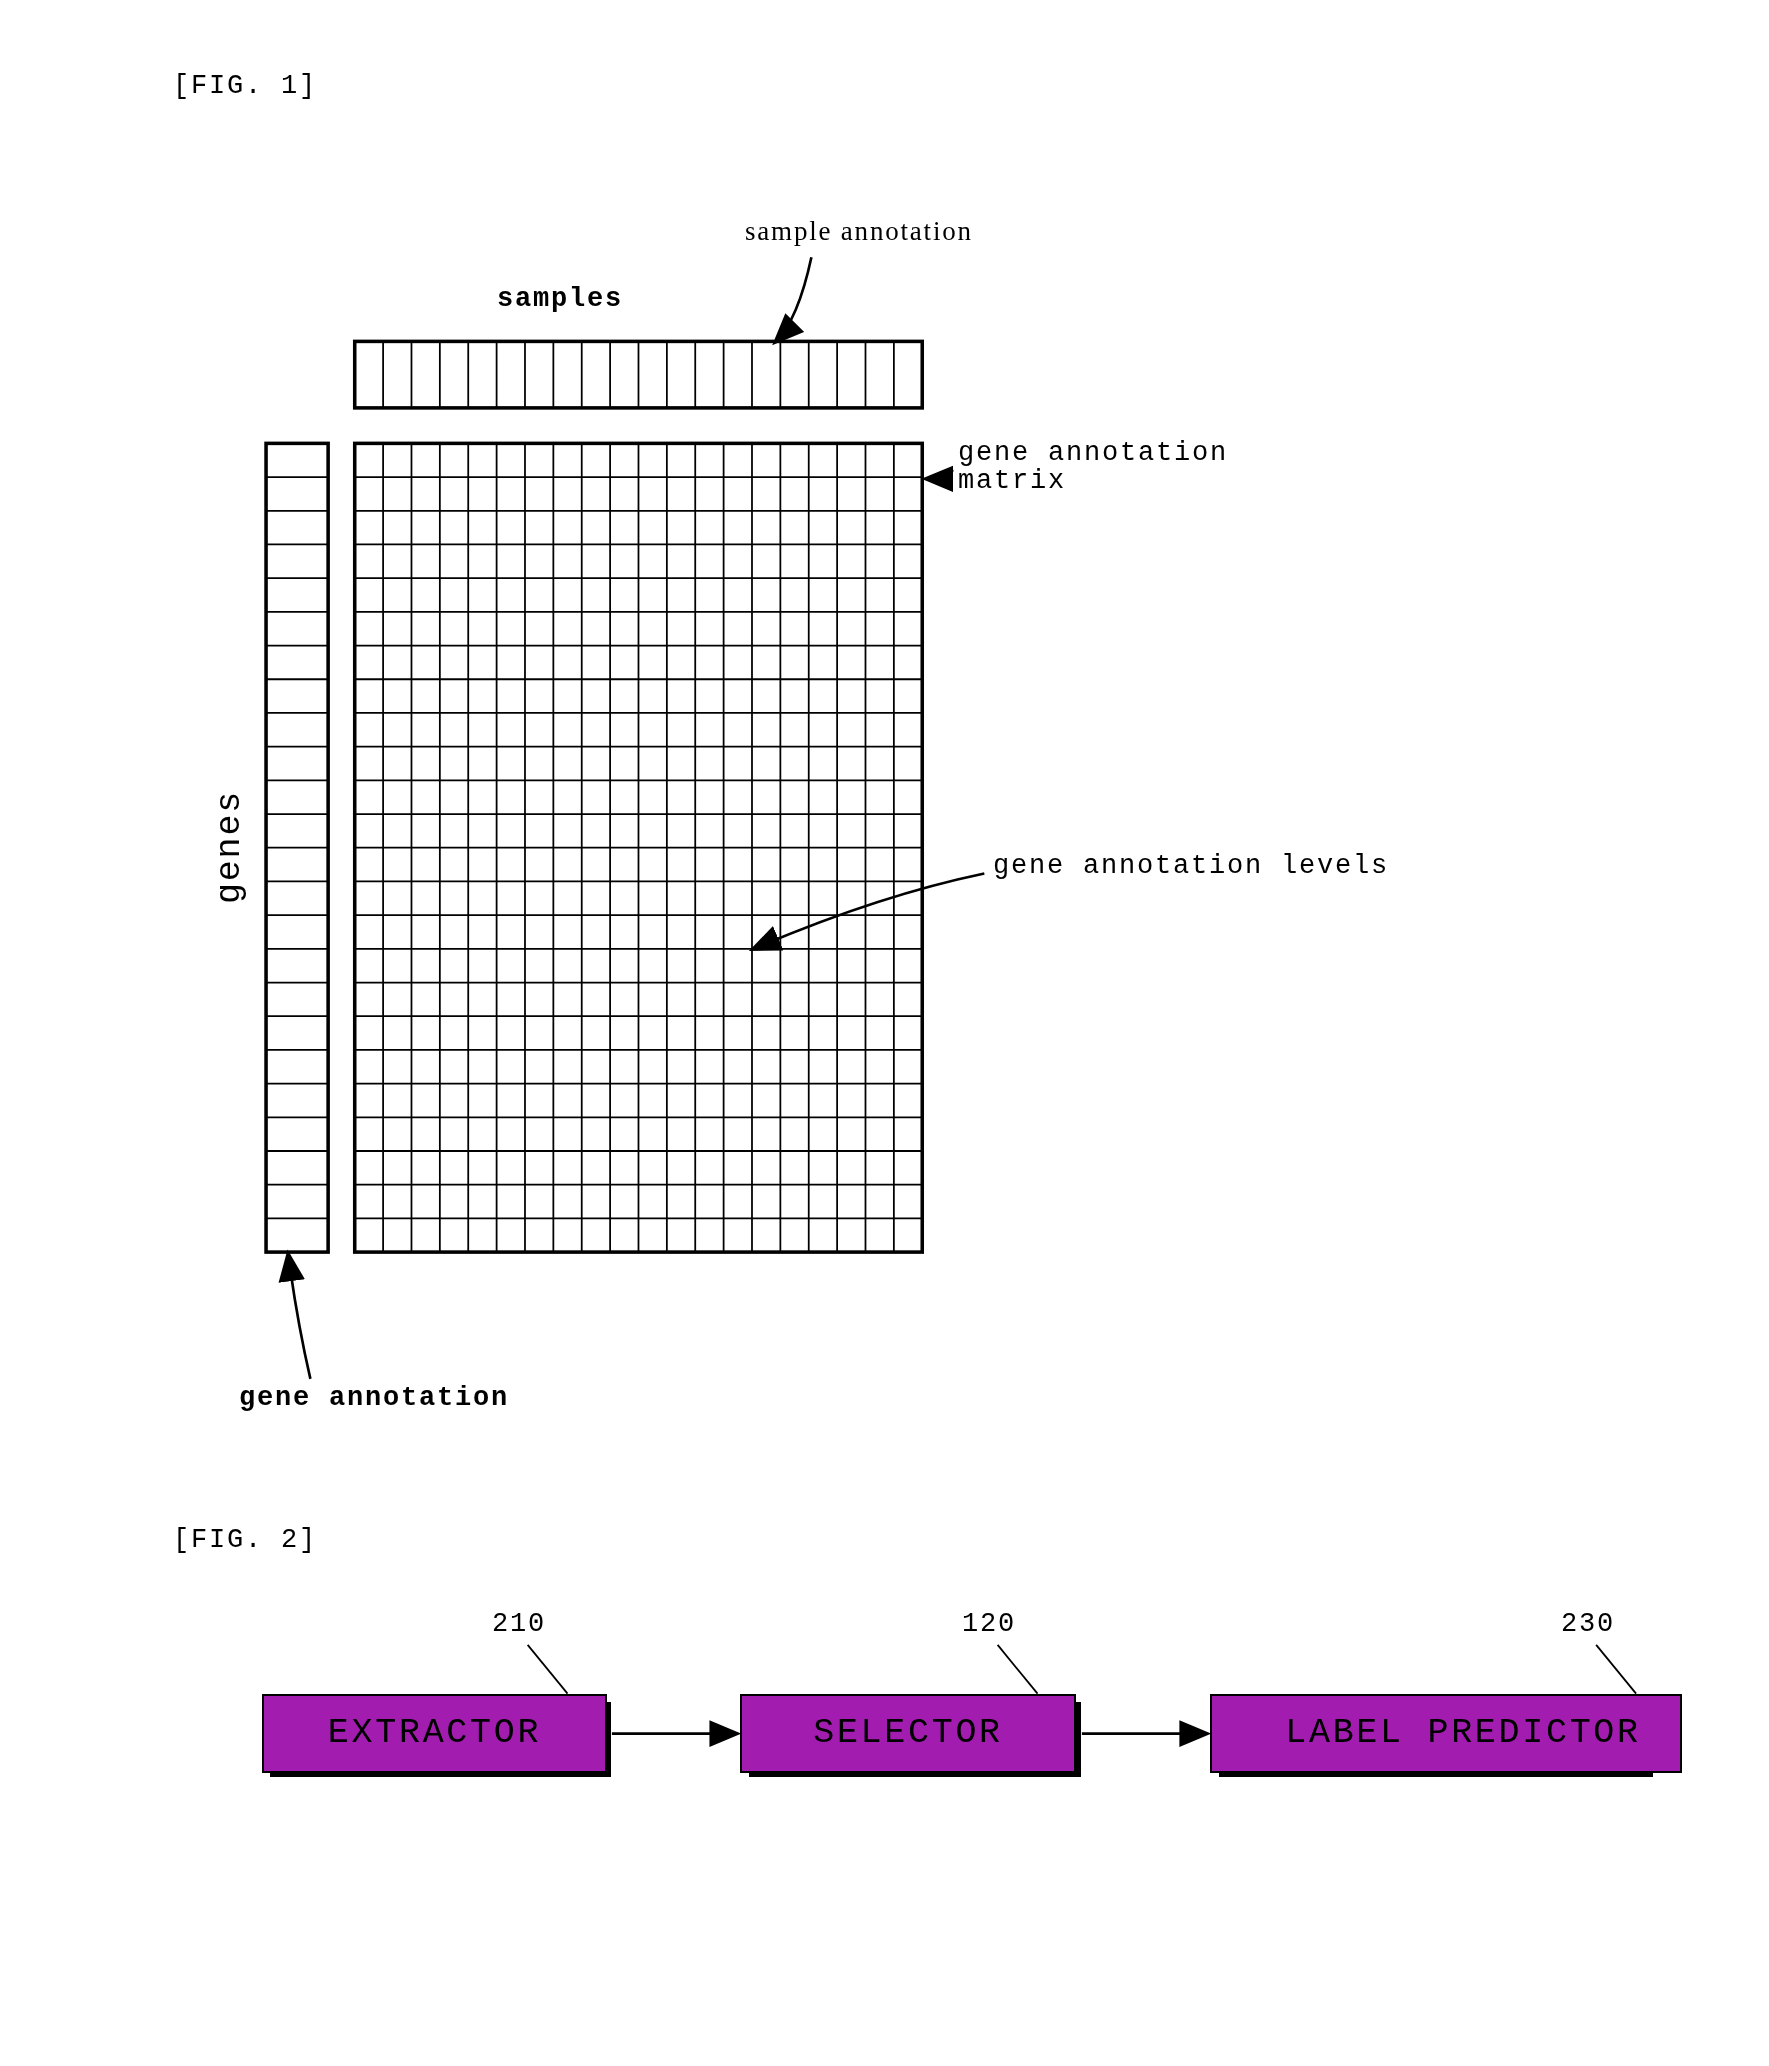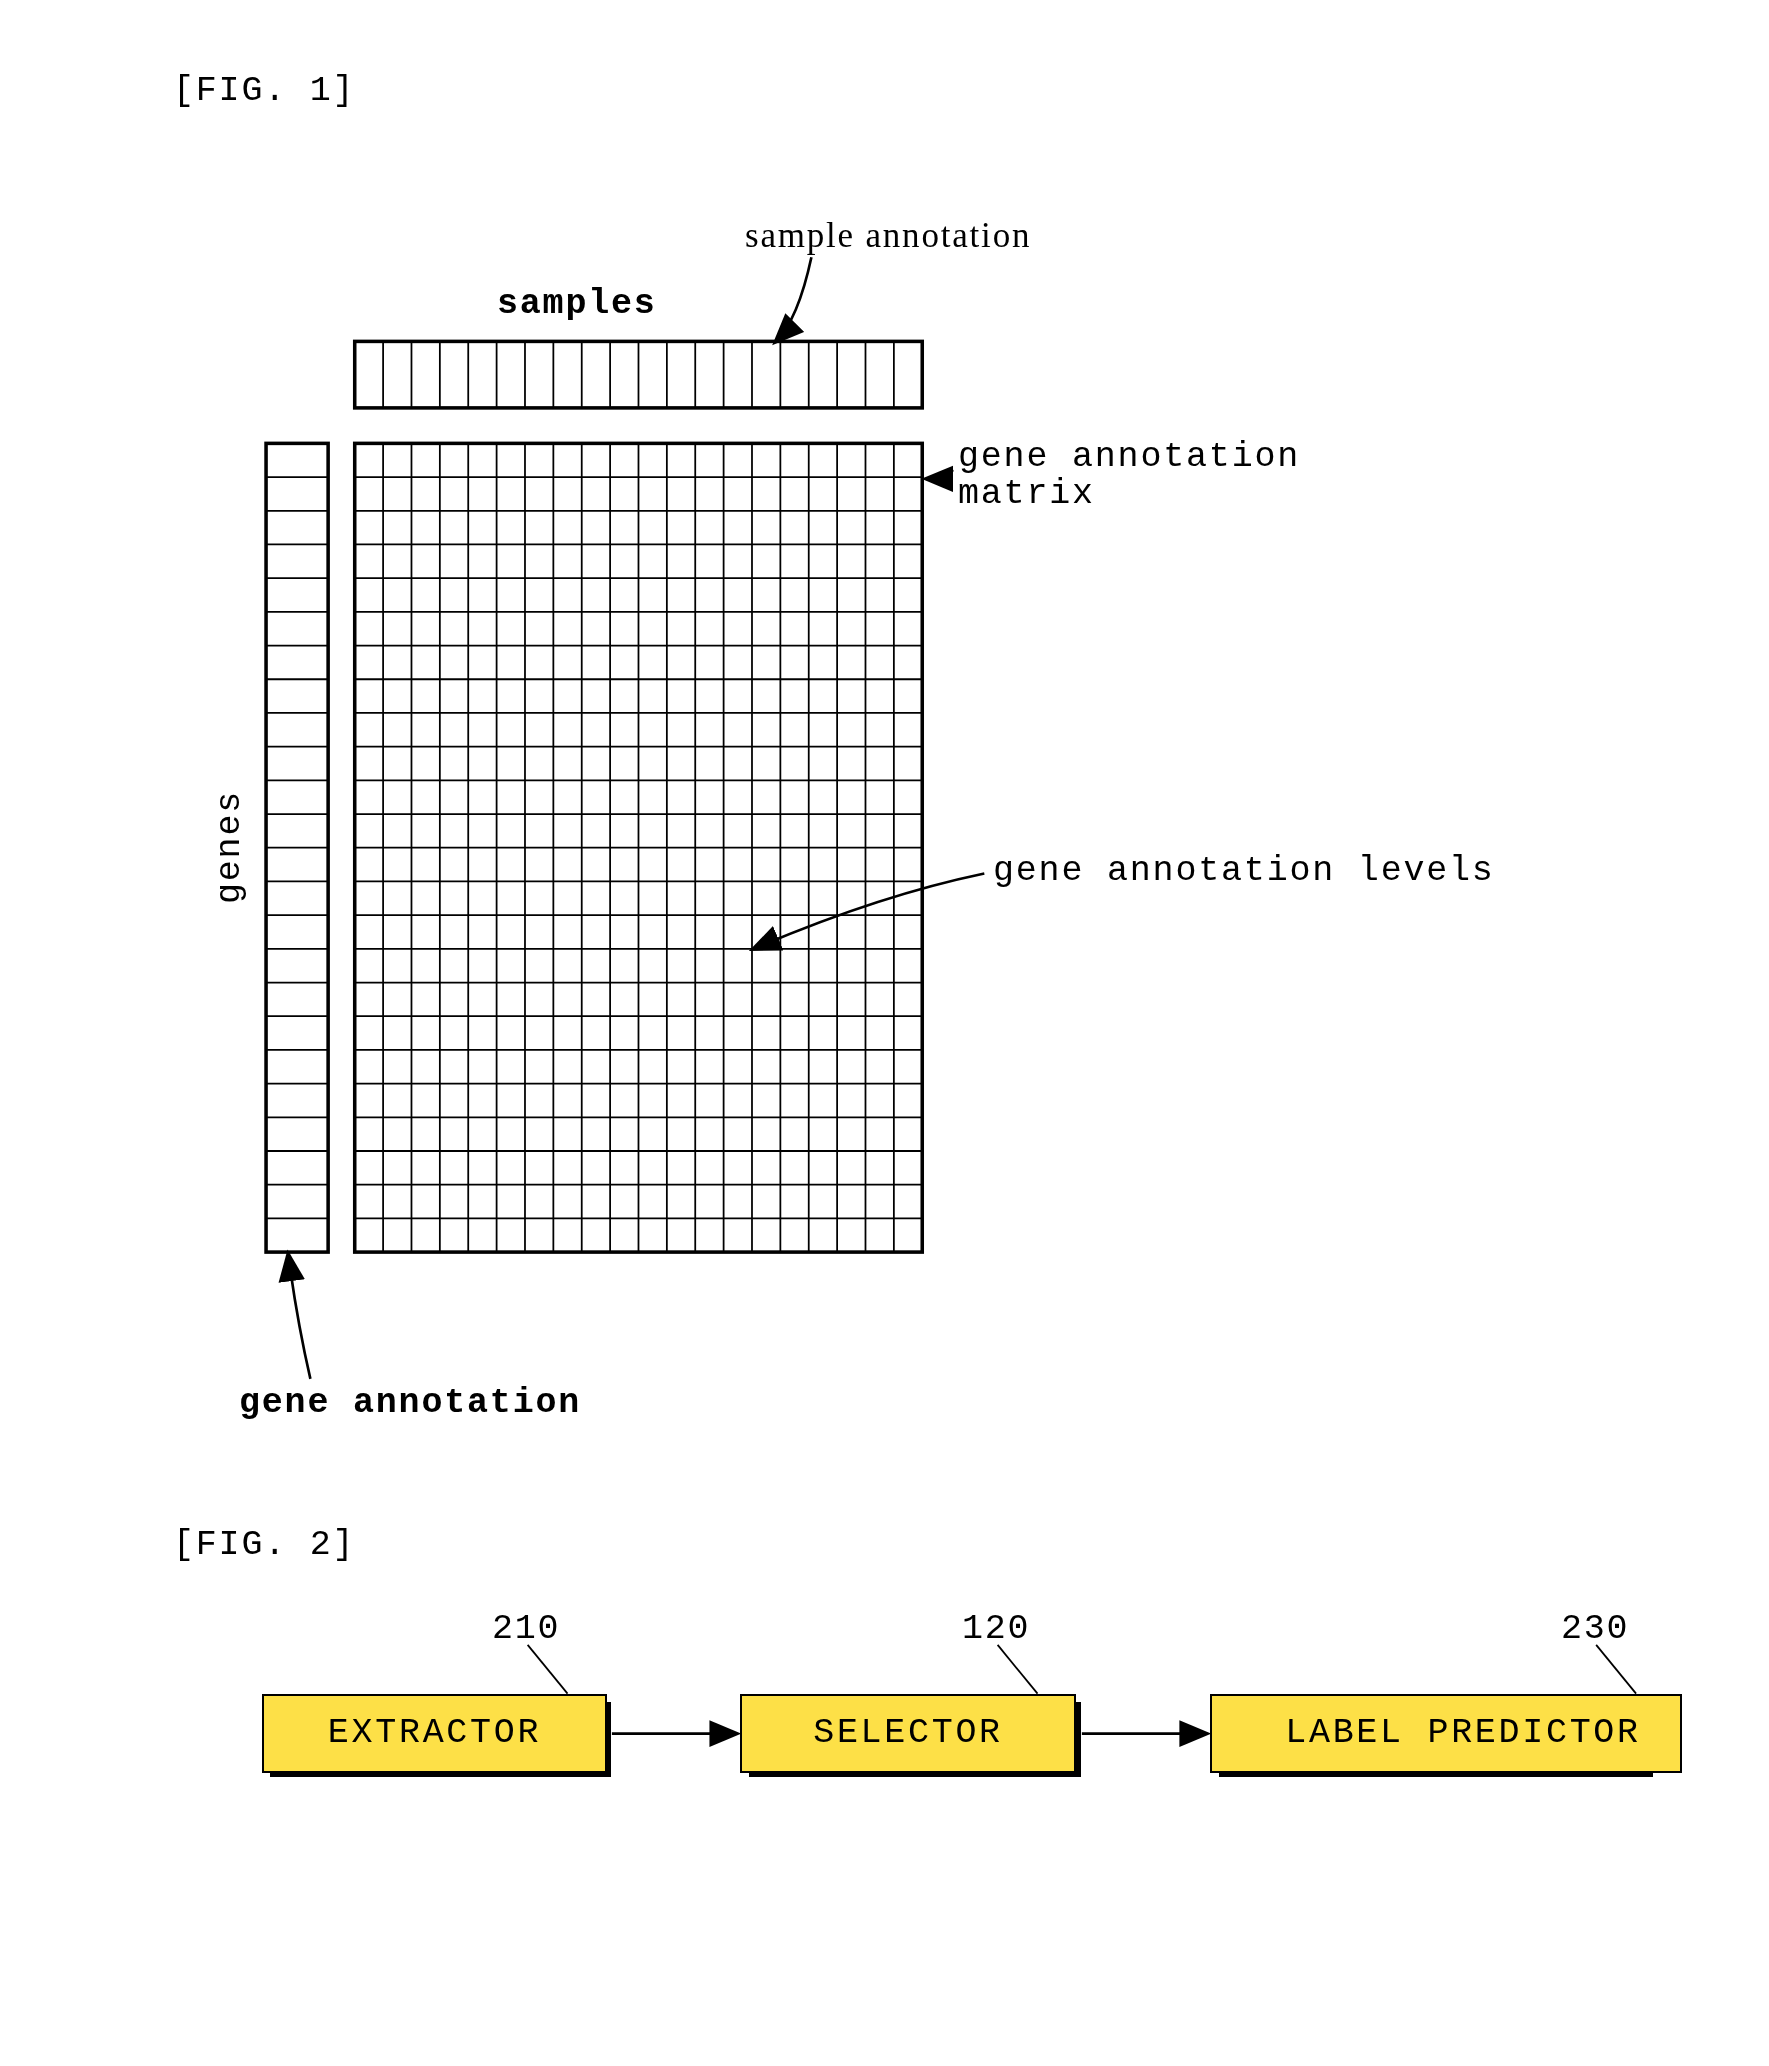--- a/index.html
+++ b/index.html
@@ -6,37 +6,37 @@
     margin: 0;
     padding: 0;
     background: #fff;
     font-family: "Courier New", monospace;
     width: 1770px;
     height: 2067px;
     position: relative;
   }
   .label {
     position: absolute;
-    font-size: 35px;
+    font-size: 27px;
     color: #000;
     letter-spacing: 1.8px;
     white-space: pre;
   }
   .vlabel {
     position: absolute;
     font-size: 35px;
     color: #000;
     letter-spacing: 1.8px;
     transform: rotate(-90deg);
     transform-origin: left top;
   }
   .box {
     position: absolute;
     border: 2.7px solid #000;
-    background: #fde047;
+    background: #a21caf;
     text-align: center;
     font-size: 35px;
     letter-spacing: 2.7px;
   }
   .shadow {
     position: absolute;
     background: #000;
   }
   svg { position: absolute; top: 0; left: 0; }
 </style>

